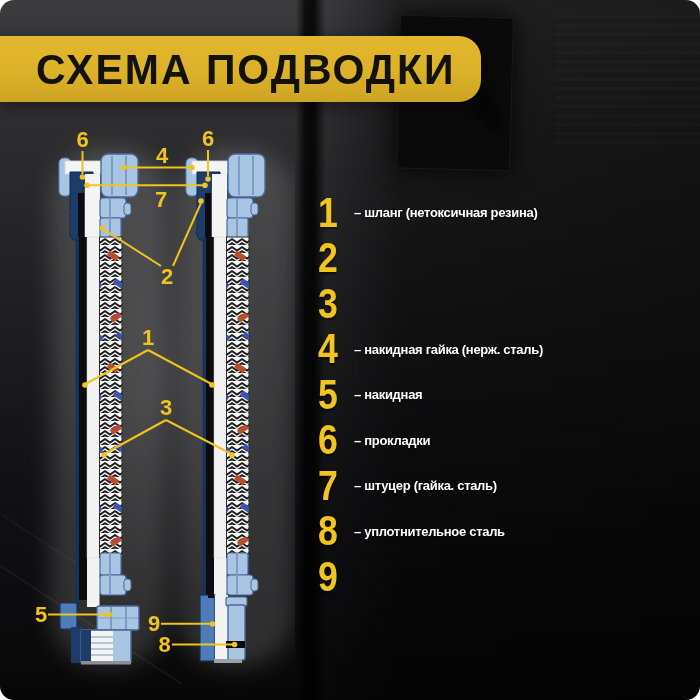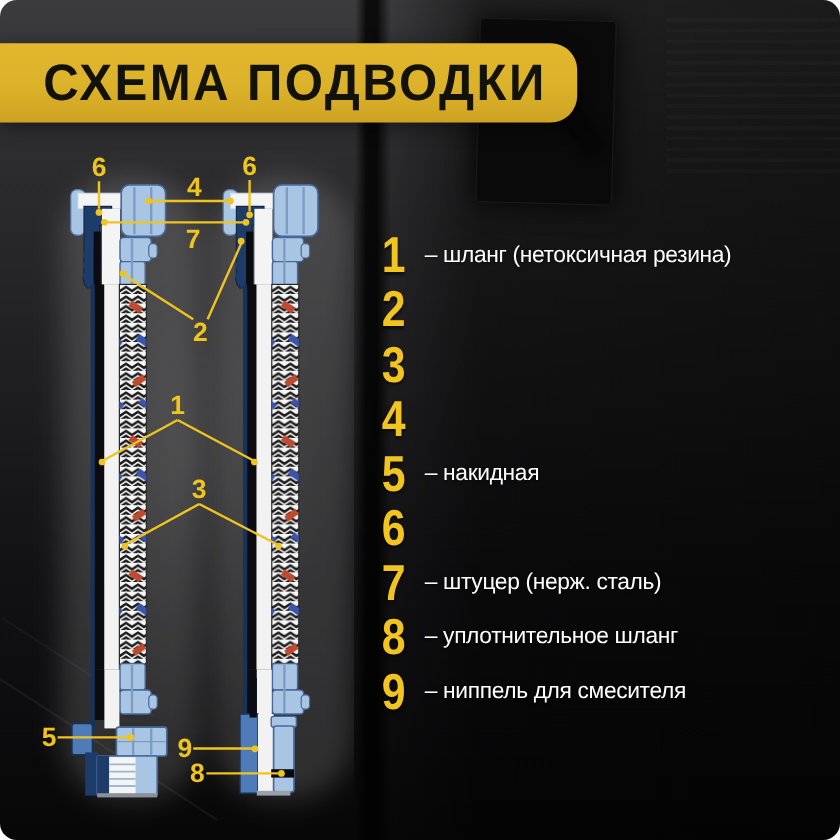--- a/index.html
+++ b/index.html
@@ -41,21 +41,21 @@
   .co-dot{fill:#f0c41f;}
 
   .legend{position:absolute;left:308px;top:190px;width:385px;}
   .legend-row{display:flex;align-items:center;height:45.5px;}
   .legend-num{
     width:40px;flex:0 0 40px;text-align:center;color:#f2c41f;
     font-size:42px;font-weight:700;line-height:1;transform:scaleX(0.85);
     text-shadow:0 2px 3px rgba(0,0,0,0.6);
   }
   .legend-label{
-    color:#ffffff;font-size:19px;font-weight:400;letter-spacing:-0.3px;
+    color:#ffffff;font-size:13px;font-weight:700;letter-spacing:-0.3px;
     margin-left:6px;white-space:nowrap;text-shadow:0 1px 2px rgba(0,0,0,0.5);
   }
 </style>
 </head>
 <body>
 
 <div class="page">
 
   <div class="fixture-box"></div>
   <div class="fixture-strap"></div>
@@ -220,35 +220,36 @@
       <span class="legend-label">– шланг (нетоксичная резина)</span>
     </div>
     <div class="legend-row">
       <span class="legend-num">2</span>
     </div>
     <div class="legend-row">
       <span class="legend-num">3</span>
     </div>
     <div class="legend-row">
       <span class="legend-num">4</span>
+      <span class="legend-label">– накидная гайка (нерж. сталь)</span>
     </div>
     <div class="legend-row">
       <span class="legend-num">5</span>
       <span class="legend-label">– накидная</span>
     </div>
     <div class="legend-row">
       <span class="legend-num">6</span>
+      <span class="legend-label">– прокладки</span>
     </div>
     <div class="legend-row">
       <span class="legend-num">7</span>
-      <span class="legend-label">– штуцер (нерж. сталь)</span>
+      <span class="legend-label">– штуцер (гайка. сталь)</span>
     </div>
     <div class="legend-row">
       <span class="legend-num">8</span>
-      <span class="legend-label">– уплотнительное шланг</span>
+      <span class="legend-label">– уплотнительное сталь</span>
     </div>
     <div class="legend-row">
       <span class="legend-num">9</span>
-      <span class="legend-label">– ниппель для смесителя</span>
     </div>
   </div>
 
 </div>
 
 </body></html>

